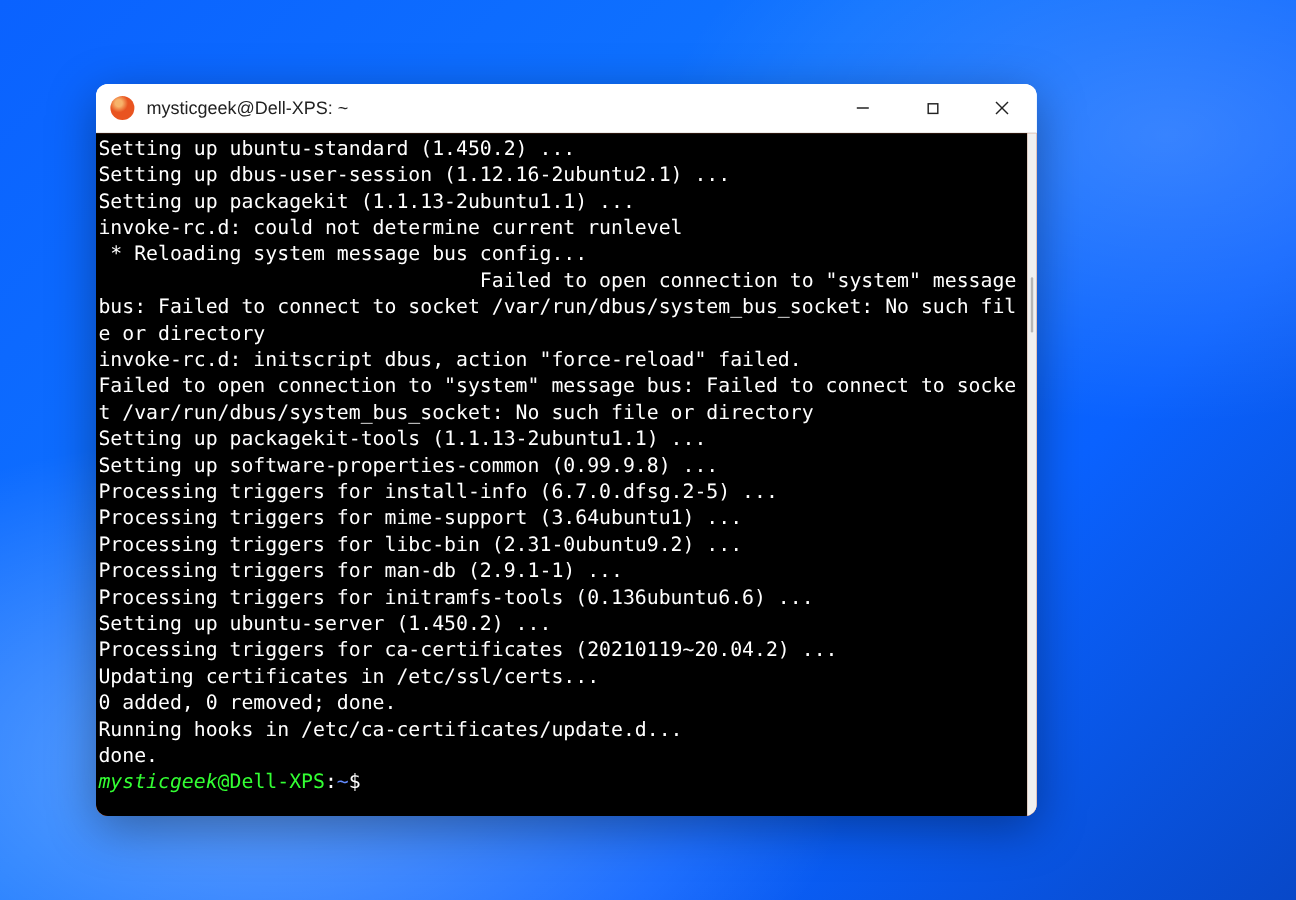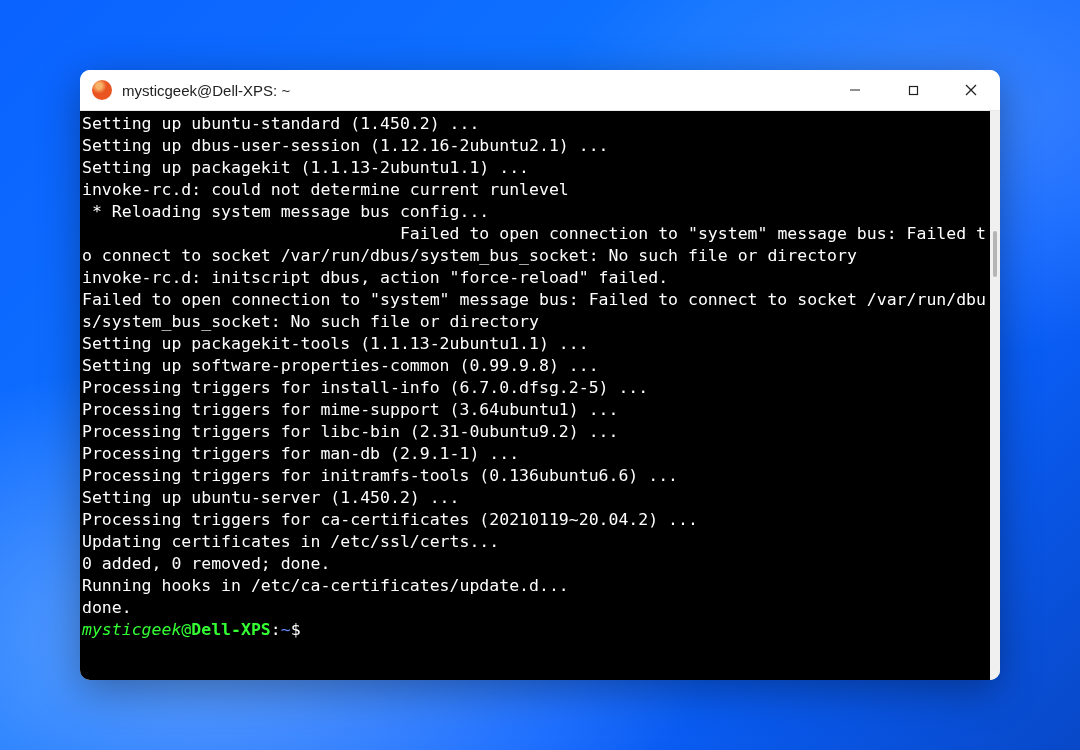--- a/index.html
+++ b/index.html
@@ -5,52 +5,52 @@
   html,body{margin:0;padding:0;width:1080px;height:750px;overflow:hidden;font-family:"Segoe UI",Arial,sans-serif;}
   .desktop{
     width:1080px;height:750px;
     background:
       radial-gradient(ellipse 900px 500px at 20% 85%, rgba(255,255,255,.35), transparent 55%),
       radial-gradient(ellipse 700px 400px at 90% 15%, rgba(255,255,255,.18), transparent 60%),
       linear-gradient(135deg,#0a62ff 0%,#0f73ff 40%,#0a62ff 70%,#0848c8 100%);
     position:relative;
   }
   .window{
-    position:absolute;left:80px;top:70px;width:920px;height:610px;
+    position:absolute;left:80px;top:70px;width:784px;height:610px;
     background:#fff;border-radius:10px;box-shadow:0 10px 40px rgba(0,0,0,.35);
     display:flex;flex-direction:column;overflow:hidden;
   }
   .titlebar{
     height:40px;flex:0 0 40px;display:flex;align-items:center;
     background:#fff;border-bottom:1px solid #eaeaea;
     padding-left:12px;
   }
   .app-icon{
     width:20px;height:20px;border-radius:50%;
     background:radial-gradient(circle at 35% 30%,#f7b36a 0 15%,#e95420 40% 100%);
     margin-right:10px;flex:0 0 auto;
   }
   .title-text{font-size:15px;color:#222;flex:1 1 auto;}
   .win-controls{display:flex;height:100%;}
   .win-btn{
     width:58px;height:100%;display:flex;align-items:center;justify-content:center;
     font-size:14px;color:#222;cursor:default;
   }
   .win-btn svg{stroke:#222;stroke-width:1.2;fill:none;}
-  .term-wrap{flex:1 1 auto;display:flex;background:#c2410c;border-radius:21px;}
+  .term-wrap{flex:1 1 auto;display:flex;background:#c2410c;}
   .terminal{
     flex:1 1 auto;background:#000;color:#fff;
     font-family:Consolas,"DejaVu Sans Mono","Courier New",monospace;
     font-size:16.5px;line-height:22px;
     padding:2px 2px 2px 2px;white-space:pre-wrap;word-break:break-all;
     overflow:hidden;
   }
   .terminal .line{display:block;}
   .prompt .user{color:#33ff33;font-style:italic;}
-  .prompt .host{color:#33ff33;font-weight:bold;}
+  .prompt .host{color:#33ff33;}
   .prompt .at{color:#33ff33;}
   .prompt .colon{color:#fff;}
   .prompt .path{color:#648cff;}
   .prompt .dollar{color:#fff;}
   .scrollbar{
     width:18px;background:#f0f0f0;position:relative;
   }
   .scroll-thumb{
     position:absolute;left:3px;right:3px;top:120px;height:46px;
     background:#b5b5b5;border-radius:2px;

